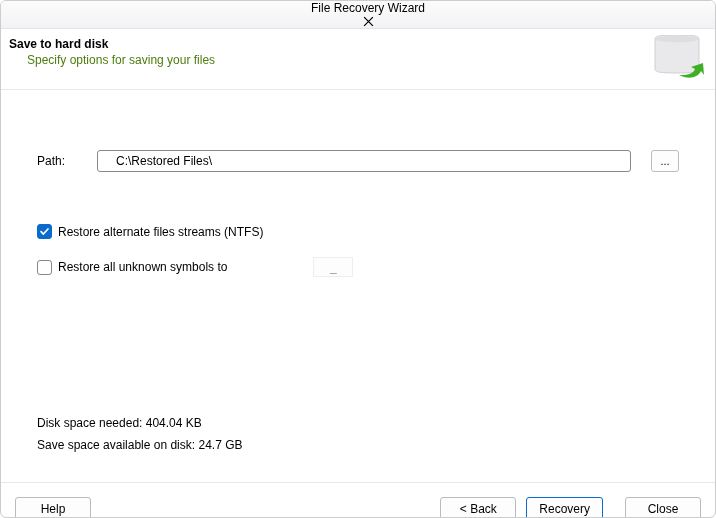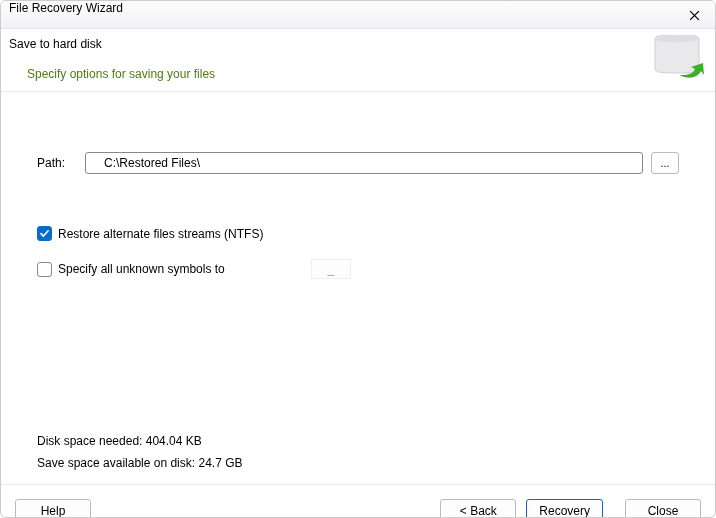--- a/index.html
+++ b/index.html
@@ -10,53 +10,54 @@
     background: #fff;
     color: #000;
     width: 716px;
     height: 518px;
     overflow: hidden;
     border: 1px solid #ccc;
     border-radius: 6px;
   }
   .titlebar {
     display: flex;
-    align-items: flex-start;
+    align-items: center;
     height: 28px;
     background: linear-gradient(#fcfcfd, #f2f2f4);
     border-bottom: 1px solid #e5e5e7;
-    padding-left: 8px;
+    padding-left: 20px;
+    flex-direction: column;
   }
   .titlebar-title { flex: 1; font-size: 12px; color: #000; }
   .titlebar-close {
     width: 42px; height: 28px;
     display: flex; align-items: center; justify-content: center;
     cursor: default;
   }
   .titlebar-close svg { width: 11px; height: 11px; }
   .header {
     padding: 8px 8px 10px 8px;
     border-bottom: 1px solid #e8e8e8;
     display: flex;
     align-items: flex-start;
   }
   .header-text { flex: 1; }
-  .header-title { font-weight: normal; font-size: 12px; margin-bottom: 16px; }
+  .header-title { font-weight: bold; font-size: 12px; margin-bottom: 2px; }
   .header-sub { font-size: 12px; margin-left: 18px; color: #4d7c0f; }
   .header-icon { width: 56px; height: 44px; margin-right: 2px; margin-top: -2px; }
   .body {
     padding: 18px 36px 0 36px;
     height: 392px;
     position: relative;
   }
   .path-row {
     display: flex;
     align-items: center;
     margin-top: 42px;
-    gap: 8px;
+    gap: 20px;
   }
   .path-label { width: 40px; }
   .path-input {
     flex: 1;
     height: 22px;
     border: 1px solid #888;
     border-radius: 3px;
     padding: 0 18px;
     font-family: inherit;
     font-size: 12px;
@@ -90,21 +91,21 @@
   .replace-input {
     width: 40px; height: 20px;
     margin-left: 80px;
     border: 1px solid #eee;
     background: #fdfdfd;
     padding: 0 4px;
     font-family: inherit; font-size: 12px;
     color: #999;
     text-align: center;
   }
-  .diskinfo { position: absolute; bottom: 6px; left: 36px; }
+  .diskinfo { position: absolute; bottom: 22px; left: 36px; }
   .diskinfo div { margin-bottom: 8px; }
   .footer {
     height: 52px;
     border-top: 1px solid #e8e8e8;
     display: flex;
     align-items: center;
     padding: 0 14px;
   }
   .footer-spacer { flex: 1; }
   .btn {
@@ -159,21 +160,21 @@
     <div class="opt-row">
       <span class="checkbox checked">
         <svg viewBox="0 0 12 12">
             <path d="M2.2 6.2 L4.8 8.8 L9.8 3.2" stroke="#fff" stroke-width="1.8" fill="none" stroke-linecap="round" stroke-linejoin="round"></path>
           </svg>
       </span>
       <span>Restore alternate files streams (NTFS)</span>
     </div>
     <div class="opt-row">
       <span class="checkbox unchecked"></span>
-      <span>Specify all unknown symbols to</span>
+      <span>Restore all unknown symbols to</span>
       <input class="replace-input" type="text" disabled="" value="_" style="">
     </div>
   </div>
 
   <div class="diskinfo">
     <div>
       <span>Disk space needed:</span>
       <span>404.04 KB</span>
     </div>
     <div>

